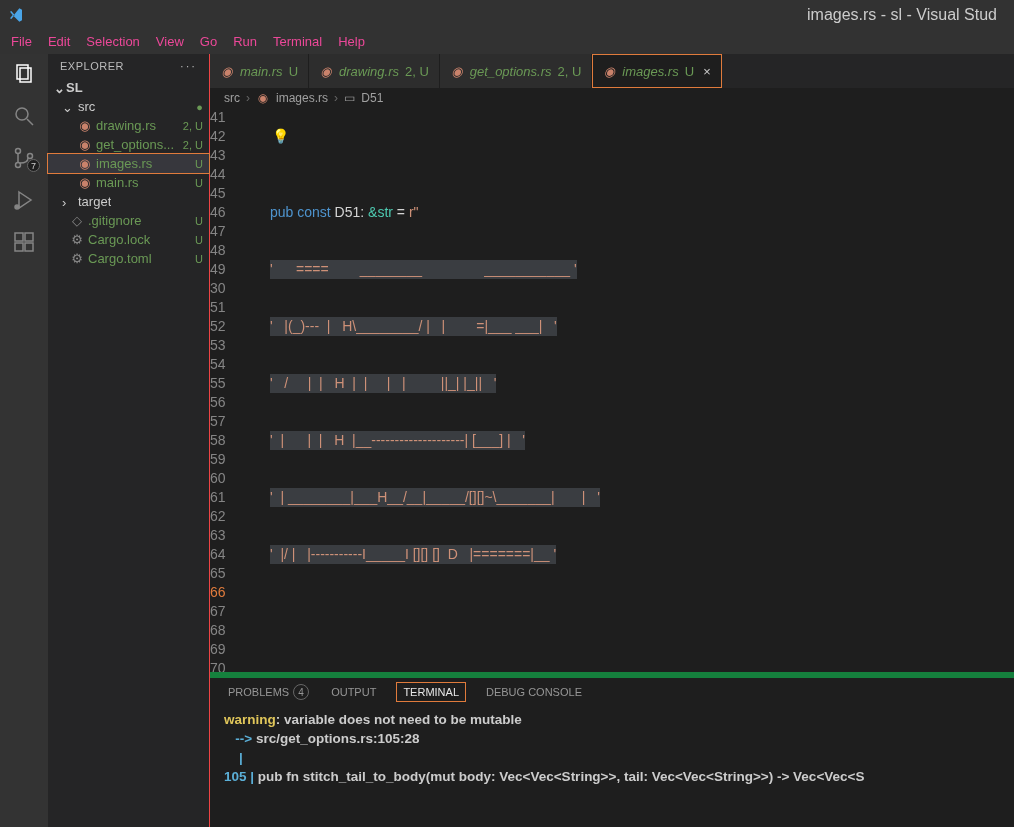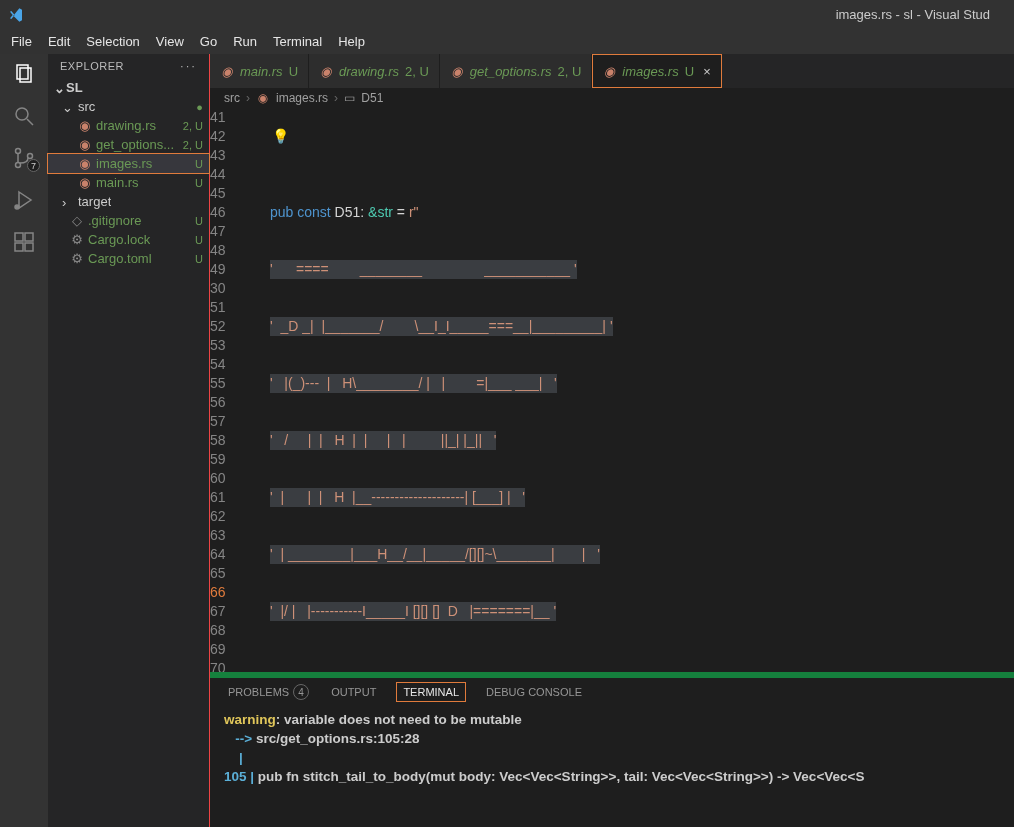--- a/index.html
+++ b/index.html
@@ -1,21 +1,21 @@
 <!DOCTYPE html>
 <html><head>
 <meta charset="utf-8">
 <style>
 *{margin:0;padding:0;box-sizing:border-box;font-family:"Segoe UI",Arial,sans-serif}
 body{background:#1e1e1e;color:#ccc;width:1014px;height:827px;overflow:hidden;font-size:13px}
 .titlebar{height:29px;background:#323232;display:flex;align-items:center;padding:0 8px;position:relative}
 .vscode-logo{width:16px;height:16px}
-.window-title{position:absolute;right:24px;color:#ccc;font-size:13px}
+.window-title{position:absolute;right:17px;color:#ccc;font-size:16px}
 .menubar{height:25px;background:#323232;display:flex;align-items:center;padding:0 4px;gap:2px}
-.menubar span{padding:4px 7px;color:#e5e5e5;font-size:13px;cursor:pointer}
+.menubar span{padding:4px 7px;color:#ec4899;font-size:13px;cursor:pointer}
 .main{display:flex;height:calc(100% - 54px)}
 .activitybar{width:48px;background:#333;display:flex;flex-direction:column;align-items:center;padding-top:8px;gap:18px}
 .activitybar .icon{width:24px;height:24px;color:#858585;position:relative;cursor:pointer}
 .activitybar .icon.active{color:#fff}
 .badge{position:absolute;bottom:-2px;right:-4px;background:#1e1e1e;color:#ccc;border:1px solid #666;border-radius:8px;font-size:9px;width:13px;height:13px;display:flex;align-items:center;justify-content:center}
 .sidebar{width:162px;background:#252526;border-right:1px solid #ef4444}
 .sidebar-header{display:flex;justify-content:space-between;align-items:center;padding:6px 12px;color:#bbb;font-size:11px;letter-spacing:.5px}
 .sidebar-header .dots{letter-spacing:2px;cursor:pointer}
 .tree{font-size:13px}
 .tree-root{display:flex;align-items:center;padding:2px 6px;font-weight:600;cursor:pointer}
@@ -253,21 +253,20 @@
           <div>68</div>
           <div>69</div>
           <div>70</div>
           <div>71</div>
           <div>72</div>
         </div>
       <div class="codelines">
         <div></div>
         <div><span class="kw2">pub</span> <span class="kw2">const</span> <span>D51</span>: <span class="ty">&amp;str</span> <span>=</span> <span class="st">r"</span></div>
         <div><span class="raw">'      ====        ________                ___________ '</span></div>
-        <div><span class="raw">'  _D _|  |_______/        \__I_I_____===__|_________| '</span></div>
         <div><span class="raw">'   |(_)---  |   H\________/ |   |        =|___ ___|   '</span></div>
         <div><span class="raw">'   /     |  |   H  |  |     |   |         ||_| |_||   '</span></div>
         <div><span class="raw">'  |      |  |   H  |__--------------------| [___] |   '</span></div>
         <div><span class="raw">'  | ________|___H__/__|_____/[][]~\_______|       |   '</span></div>
         <div><span class="raw">'  |/ |   |-----------I_____I [][] []  D   |=======|__ '</span></div>
         
         
         
         
         

